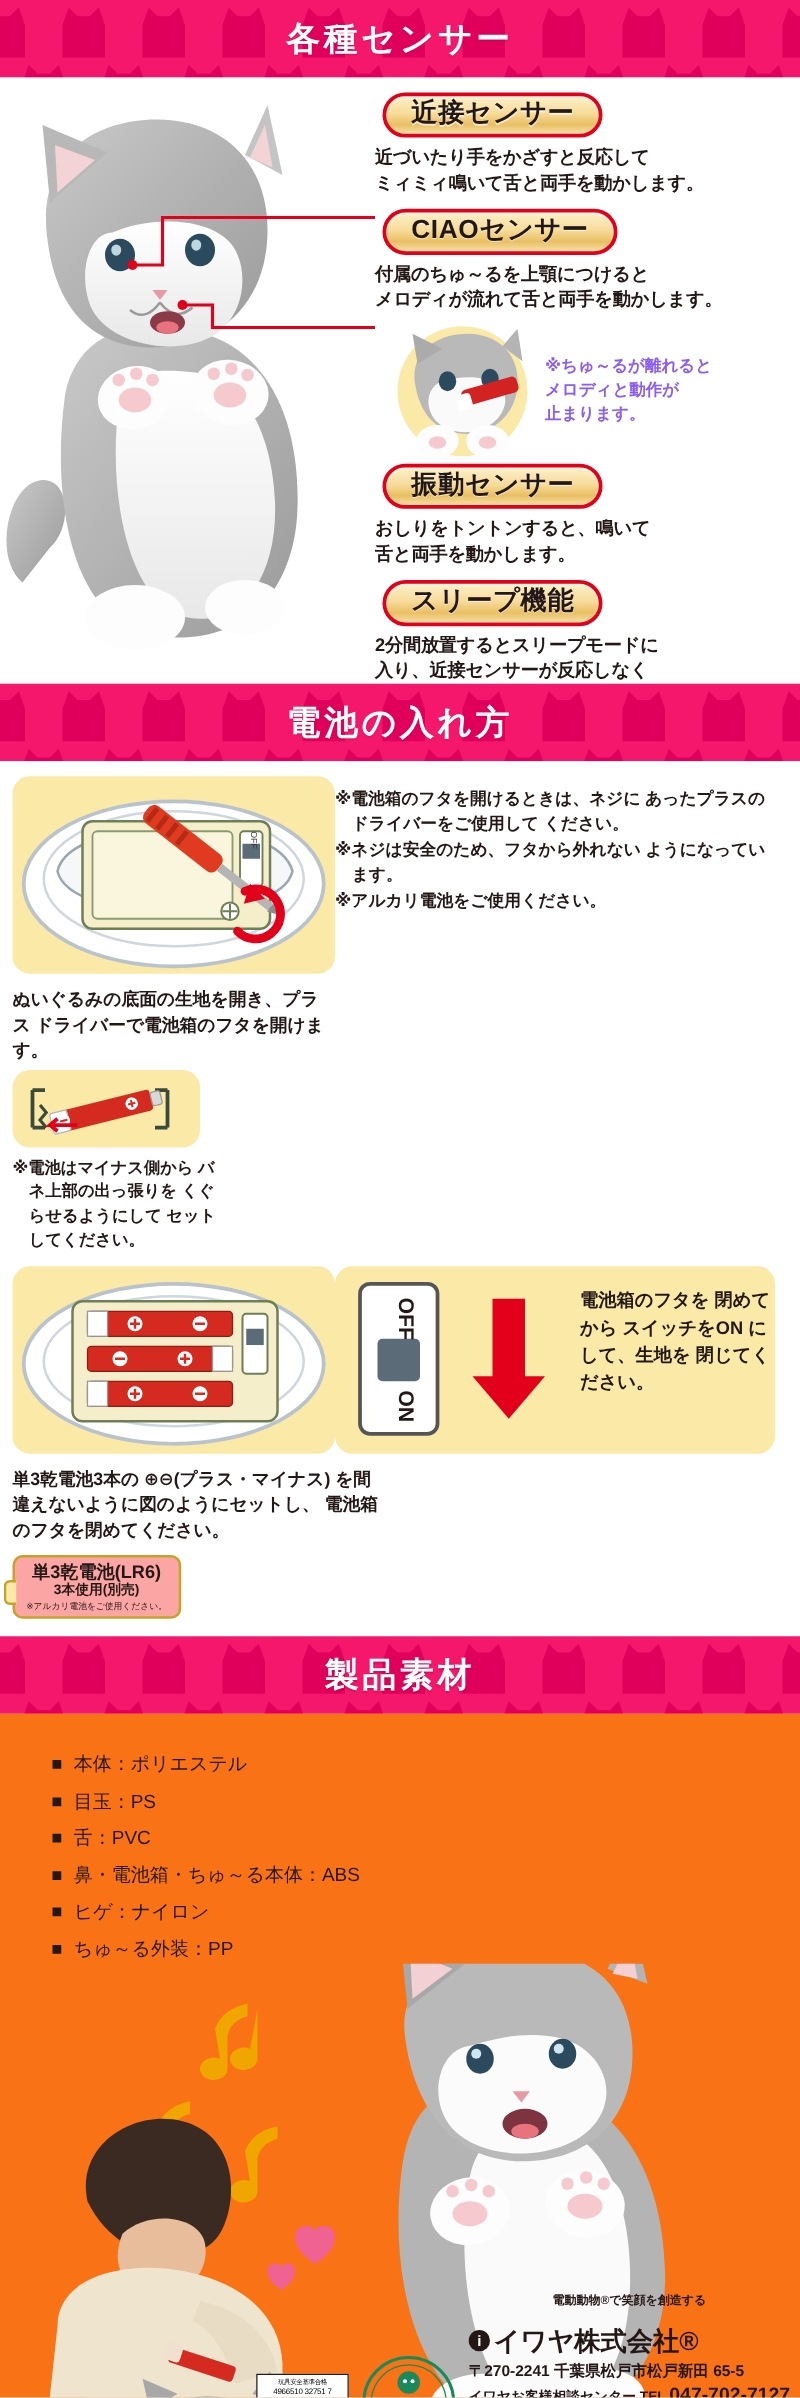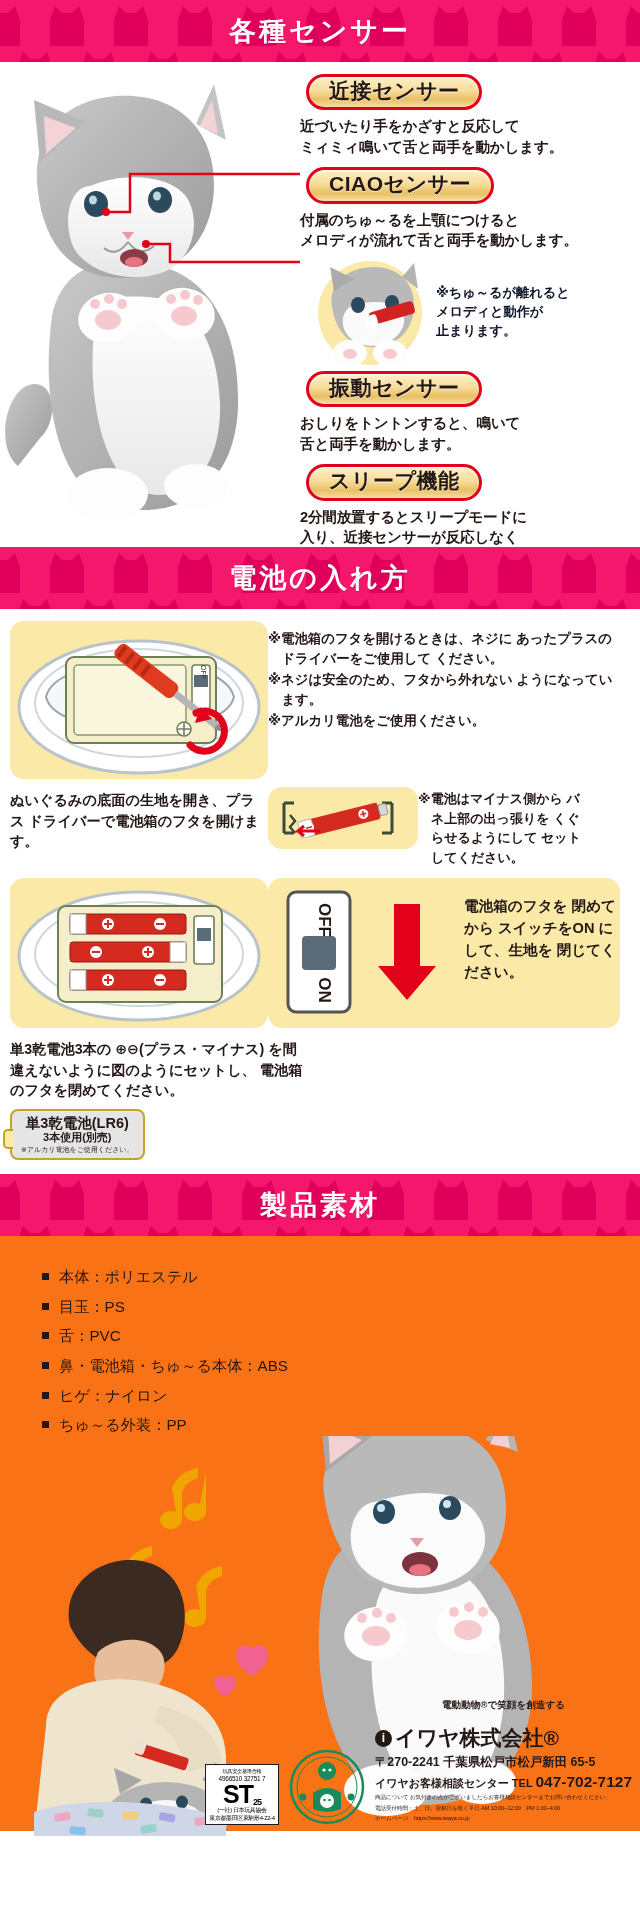--- a/index.html
+++ b/index.html
@@ -68,21 +68,21 @@
   ruby { ruby-position: over; }
 
   .ciao-note-wrap {
     display: flex; align-items: flex-start; gap: 6px;
     margin: 4px 0 6px 14px;
   }
   .ciao-photo {
     width: 120px; height: 104px; flex: none; position: relative;
   }
   .ciao-note {
-    font-size: 13.2px; line-height: 1.45; color: #0f172a; font-weight: bold;
+    font-size: 13.2px; line-height: 1.45; color: #8b5cf6; font-weight: bold;
     padding-top: 22px;
   }
 
   
   .battery {
     position: relative;
     background: #fff;
     padding: 12px 10px 14px;
   }
   .bat-row { display: flex; align-items: flex-start; }
@@ -95,21 +95,21 @@
   .bat-notes {
     font-size: 13.4px; line-height: 1.5; color: #231815; font-weight: bold;
     padding-top: 8px;
   }
   .bat-notes p { text-indent: -1em; padding-left: 1em; margin-bottom: 1px; }
   .cap {
     font-size: 14.2px; line-height: 1.45; color: #231815; font-weight: bold;
     margin-top: 7px;
   }
   .spec-box {
-    border: 2px solid #c8a227; border-radius: 8px; background: #e5e5e5;
+    border: 2px solid #c8a227; border-radius: 8px; background: #fca5a5;
     padding: 4px 9px 3px; text-align: center; position: relative;
   }
   .spec-box .l1 { font-size: 14.5px; font-weight: bold; color: #231815; line-height: 1.15;}
   .spec-box .l2 { font-size: 11px; font-weight: bold; color: #231815; line-height: 1.15;}
   .spec-box .l3 { font-size: 7px; color: #231815; margin-top: 1px; }
   .spec-tab {
     position: absolute; left: -9px; top: 18px; width: 10px; height: 20px;
     background: #fbe9a8; border: 2px solid #c8a227; border-right: none;
     border-radius: 5px 0 0 5px;
   }
@@ -398,21 +398,21 @@
       </svg>
     </div>
 
     <div class="bat-notes" style="width:352px;">
       <p>※電池箱のフタを開けるときは、ネジに あったプラスのドライバーをご使用して ください。</p>
       <p>※ネジは安全のため、フタから外れない ようになっています。</p>
       <p>※アルカリ電池をご使用ください。</p>
     </div>
   </div>
 
-  <div class="bat-row" style="margin-top:4px;">
+  <div class="bat-row" style="margin-top:4px;flex-direction:column;">
     <div class="cap" style="width:258px;">ぬいぐるみの底面の生地を開き、プラス ドライバーで電池箱のフタを開けます。</div>
     <div class="panel" style="width:150px;height:62px;margin-top:4px;">
       <svg viewBox="0 0 150 62" width="150" height="62" aria-hidden="true">
         <path d="M16 16 v30 M16 16 h10 M16 46 h10" stroke="#3b4a3a" stroke-width="3" fill="none"></path>
         <path d="M124 16 v30 M124 16 h-10 M124 46 h-10" stroke="#3b4a3a" stroke-width="3" fill="none"></path>
         <path d="M22 28 l5 6 -5 6 5 6" stroke="#3b4a3a" stroke-width="2.5" fill="none"></path>
         <g transform="rotate(-14 75 32)">
           <rect x="34" y="24" width="78" height="17" rx="3" fill="#d42a20"></rect>
           <rect x="30" y="24" width="14" height="17" rx="2" fill="#fff" stroke="#b5b5b5"></rect>
           <rect x="112" y="27" width="8" height="11" rx="2" fill="#d8d8d8" stroke="#999"></rect>

